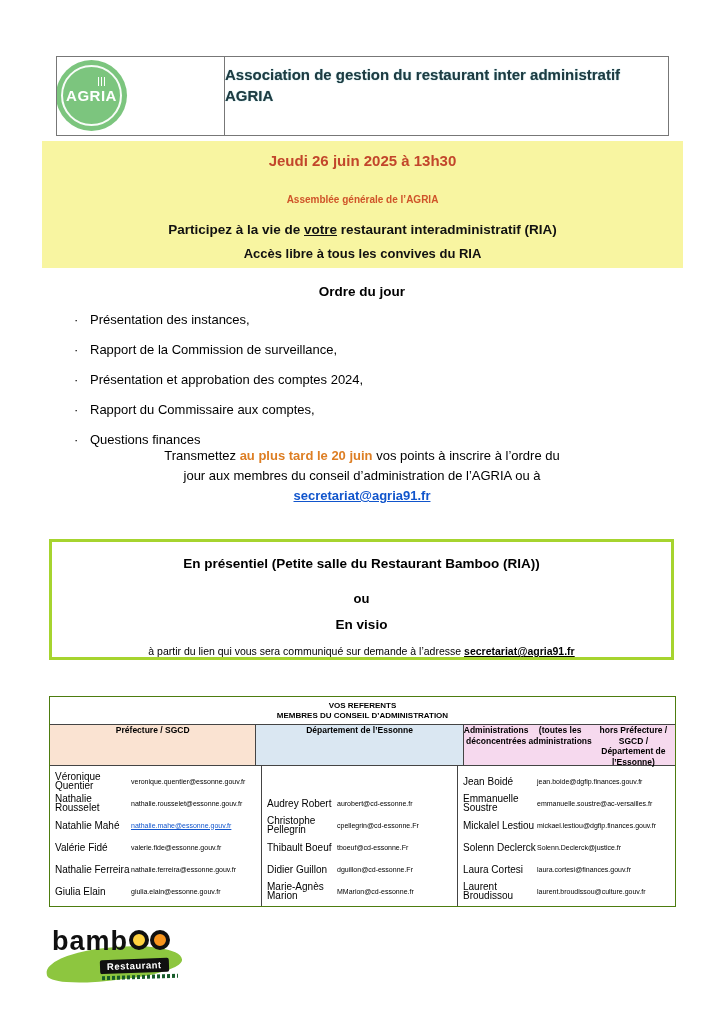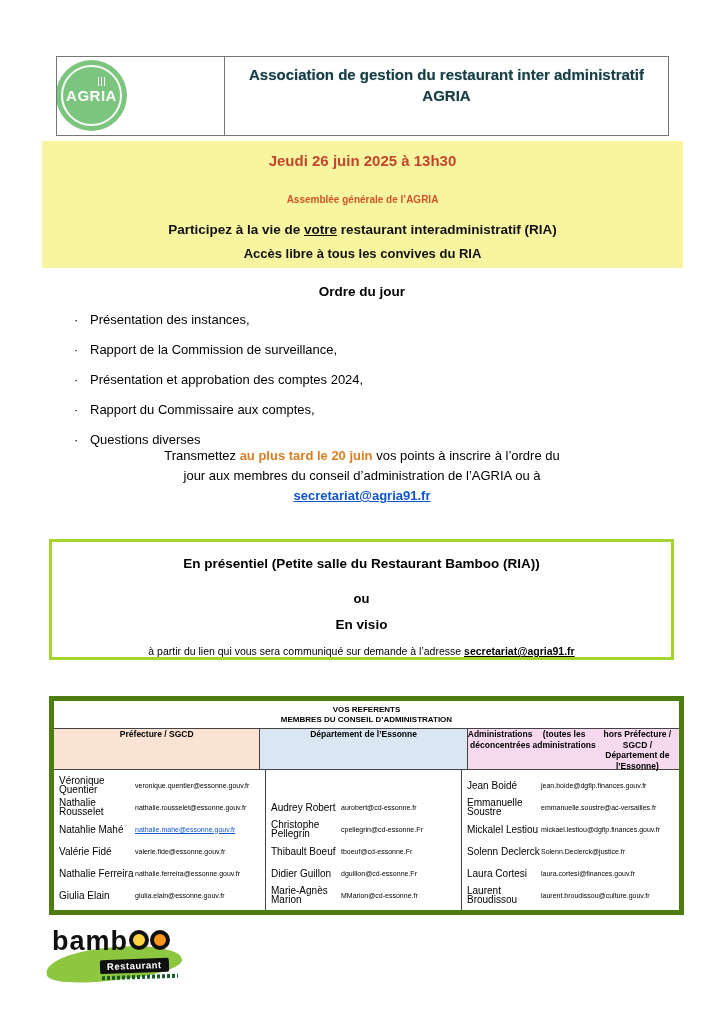--- a/index.html
+++ b/index.html
@@ -24,21 +24,21 @@
   }
   .agria-text{
     position:absolute;left:0;top:27px;width:71px;text-align:center;
     color:#fff;font-weight:bold;font-size:15px;letter-spacing:.5px;z-index:2;
   }
   .fork{
     position:absolute;left:42px;top:17px;width:7px;height:9px;z-index:2;
     background:repeating-linear-gradient(90deg,#fff 0 1px,transparent 1px 3px);
   }
   .title-cell{
-    flex:1;text-align:center;padding-top:7px;
+    flex:1;text-align:left;padding-top:7px;
     font-weight:bold;font-size:15px;line-height:21px;color:#1f3a40;
     text-shadow:0 0 1px rgba(74,160,170,.85);
   }
 
   
   .banner{
     position:absolute;left:42px;top:141px;width:641px;height:127px;
     background:#f8f5a1;text-align:center;
   }
   .banner-date{margin-top:11px;font-weight:bold;font-size:15px;color:#c2462b;}
@@ -72,21 +72,21 @@
   }
   .gb-line1{margin-top:14px;font-weight:bold;font-size:13.5px;}
   .gb-ou{margin-top:20px;font-weight:bold;font-size:13px;}
   .gb-visio{margin-top:11px;font-weight:bold;font-size:13.5px;}
   .gb-small{margin-top:13px;font-size:10.5px;}
   .link-black{color:#000;font-weight:bold;text-decoration:underline;cursor:pointer;}
 
   
   .ref-table{
     position:absolute;left:49px;top:696px;width:625px;
-    border:5px solid #4d7c0f;background:#fff;
+    border:1px solid #4d7c0f;background:#fff;
   }
   .ref-title{
     text-align:center;font-weight:bold;font-size:8px;line-height:10px;
     padding:4px 0 3px 0;border-bottom:1px solid #444;
   }
   .ref-headrow{display:flex;border-bottom:1px solid #444;}
   .ref-hcell{
     box-sizing:border-box;height:40px;display:flex;flex-direction:row;
     justify-content:center;text-align:center;
     font-weight:bold;font-size:8.5px;line-height:10.5px;
@@ -171,21 +171,21 @@
     <div class="agenda-item">
         <span class="agenda-bullet">·</span>
         <span class="agenda-text">Présentation et approbation des comptes 2024,</span>
       </div>
     <div class="agenda-item">
         <span class="agenda-bullet">·</span>
         <span class="agenda-text">Rapport du Commissaire aux comptes,</span>
       </div>
     <div class="agenda-item">
         <span class="agenda-bullet">·</span>
-        <span class="agenda-text">Questions diverses</span>
+        <span class="agenda-text">Questions finances</span>
       </div>
   </div>
 
   <div class="transmit">
     <span>Transmettez </span><span class="hl">au plus tard le 20 juin</span><span> vos points à inscrire à l’ordre du</span><br>
     <span>jour aux membres du conseil d’administration de l’AGRIA ou à</span><br>
     <a class="link-blue">secretariat@agria91.fr</a>
   </div>
 
   <div class="green-box">

